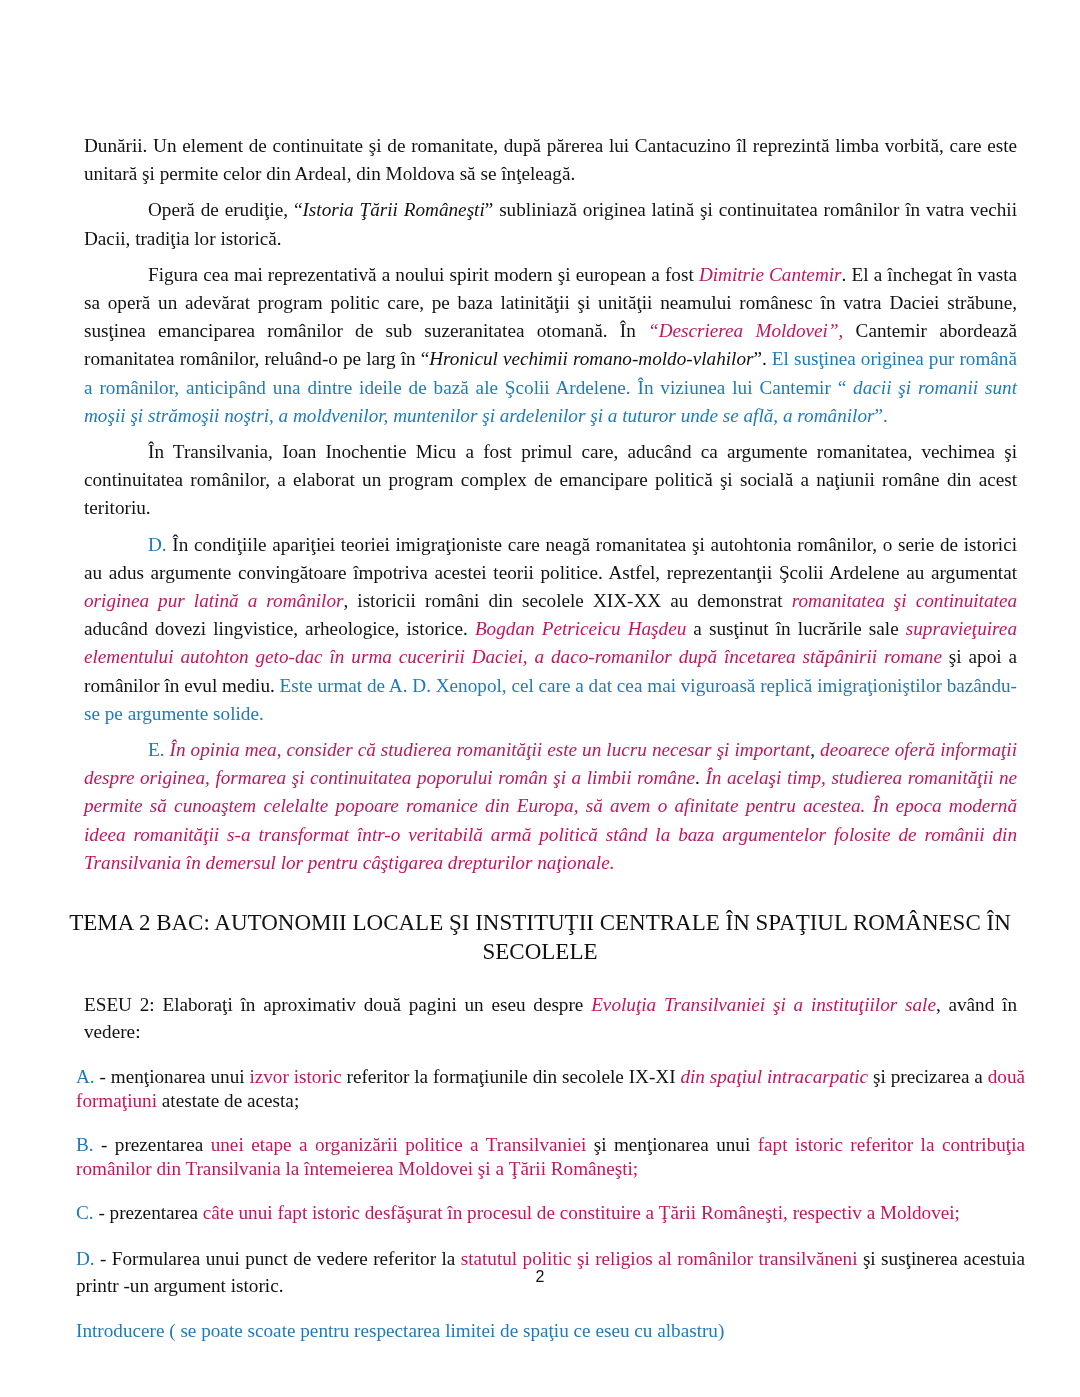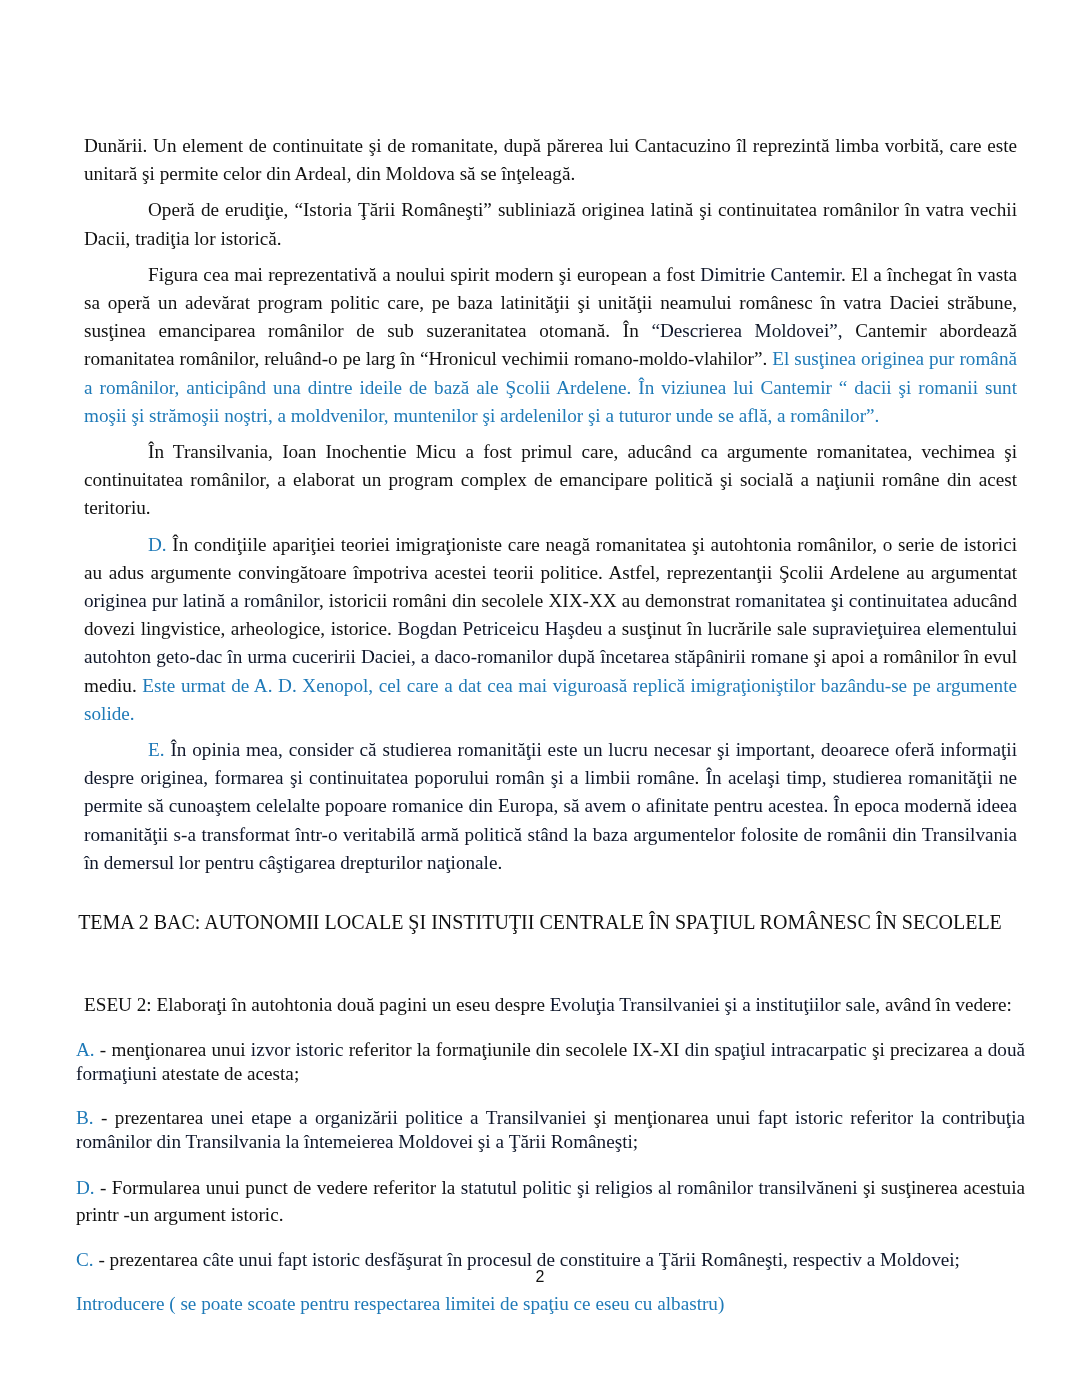--- a/index.html
+++ b/index.html
@@ -1,24 +1,24 @@
 <!DOCTYPE html>
 <html><head>
 <meta charset="utf-8">
 <style>
   html, body { margin: 0; padding: 0; background: #ffffff; }
   body { width: 1080px; height: 1397px; position: relative; overflow: hidden;
          font-family: "Liberation Serif", "DejaVu Serif", serif; color: #111111; }
   .page { position: absolute; left: 76px; top: 124px; width: 949px; font-size: 19.2px; line-height: 28.2px; }
   .p { text-align: justify; margin: 8px; }
   .ind { text-indent: 64px; }
-  .red { color: #0f172a; }
+  .red { color: #be185d; }
   .blue { color: #1f7ab8; }
-  .it { }
-  .heading { position: absolute; left: 20px; width: 1040px; top: 908px; text-align: center; font-size: 20px; line-height: 29px; }
+  .it { font-style: italic; }
+  .heading { position: absolute; left: 20px; width: 1040px; top: 908px; text-align: center; font-size: 23px; line-height: 29px; }
   .task { position: absolute; left: 76px; top: 983px; width: 949px; font-size: 19.2px; }
   .task .p { line-height: 27px; }
   .item { margin-top: 20px; line-height: 24px; text-align: justify; }
   .pagenum { position: absolute; top: 1268px; left: 0; width: 1080px; text-align: center; font-family: "Liberation Sans", sans-serif; font-size: 16px; }
 </style>
 </head>
 <body>
 
 <div class="page">
   <p class="p"><span>Dunării. Un element de continuitate şi de romanitate, după părerea lui Cantacuzino îl reprezintă limba vorbită, care este unitară şi permite celor din Ardeal, din Moldova să se înţeleagă.</span></p>
@@ -32,26 +32,26 @@
   <p class="p ind"><span class="blue">D.</span><span> În condiţiile apariţiei teoriei imigraţioniste care neagă romanitatea şi autohtonia românilor, o serie de istorici au adus argumente convingătoare împotriva acestei teorii politice. Astfel, reprezentanţii Şcolii Ardelene au argumentat </span><span class="it red">originea pur latină a românilor</span><span>, istoricii români din secolele XIX-XX au demonstrat </span><span class="it red">romanitatea şi continuitatea</span><span> aducând dovezi lingvistice, arheologice, istorice. </span><span class="it red">Bogdan Petriceicu Haşdeu</span><span> a susţinut în lucrările sale </span><span class="it red">supravieţuirea elementului autohton geto-dac în urma cuceririi Daciei, a daco-romanilor după încetarea stăpânirii romane</span><span> şi apoi a românilor în evul mediu. </span><span class="blue">Este urmat de A. D. Xenopol, cel care a dat cea mai viguroasă replică imigraţioniştilor bazându-se pe argumente solide.</span></p>
 
   <p class="p ind"><span class="blue">E.</span><span class="it red"> În opinia mea, consider că studierea romanităţii este un lucru necesar şi important</span><span>, </span><span class="it red">deoarece oferă informaţii despre originea, formarea şi continuitatea poporului român şi a limbii române</span><span>.  </span><span class="it red">În acelaşi timp, studierea romanităţii ne permite să cunoaştem celelalte popoare romanice din Europa, să avem o afinitate pentru acestea. În epoca modernă ideea romanităţii s-a transformat într-o veritabilă armă politică stând la baza argumentelor folosite de românii din Transilvania în demersul lor pentru câştigarea drepturilor naţionale.</span></p>
 </div>
 
 <div class="heading">
   <div>TEMA 2 BAC: AUTONOMII LOCALE ŞI INSTITUŢII CENTRALE ÎN SPAŢIUL ROMÂNESC ÎN SECOLELE</div>
 </div>
 
 <div class="task">
-  <p class="p"><span>ESEU 2: Elaboraţi în autohtonia două pagini un eseu despre </span><span class="it red">Evoluţia Transilvaniei şi a instituţiilor sale</span><span>, având în vedere:</span></p>
+  <p class="p"><span>ESEU 2: Elaboraţi în aproximativ două pagini un eseu despre </span><span class="it red">Evoluţia Transilvaniei şi a instituţiilor sale</span><span>, având în vedere:</span></p>
 
   <div class="item"><span class="blue">A.</span><span> - menţionarea unui </span><span class="red">izvor istoric</span><span> referitor la formaţiunile din secolele IX-XI </span><span class="red it">din spaţiul intracarpatic</span><span> şi precizarea a </span><span class="red">două formaţiuni</span><span> atestate de acesta;</span></div>
 
   <div class="item"><span class="blue">B.</span><span> - prezentarea </span><span class="red">unei etape a organizării politice a Transilvaniei</span><span> şi menţionarea unui </span><span class="red">fapt istoric referitor la contribuţia românilor din Transilvania la  întemeierea Moldovei şi a Ţării Româneşti;</span></div>
 
+  <div class="item"><span class="blue">C.</span><span> - prezentarea </span><span class="red">câte unui fapt istoric desfăşurat în procesul de constituire a Ţării Româneşti, respectiv a Moldovei;</span></div>
+
   <div class="item" style="line-height:27px"><span class="blue">D.</span><span> - Formularea unui punct de vedere referitor la </span><span class="red">statutul politic şi religios al românilor transilvăneni</span><span>  şi susţinerea acestuia printr -un argument istoric.</span></div>
-
-  <div class="item"><span class="blue">C.</span><span> - prezentarea </span><span class="red">câte unui fapt istoric desfăşurat în procesul de constituire a Ţării Româneşti, respectiv a Moldovei;</span></div>
 
   <div class="item blue">Introducere ( se poate scoate pentru respectarea limitei de spaţiu ce eseu cu albastru)</div>
 </div>
 
 <div class="pagenum">2</div>
 
 </body></html>

